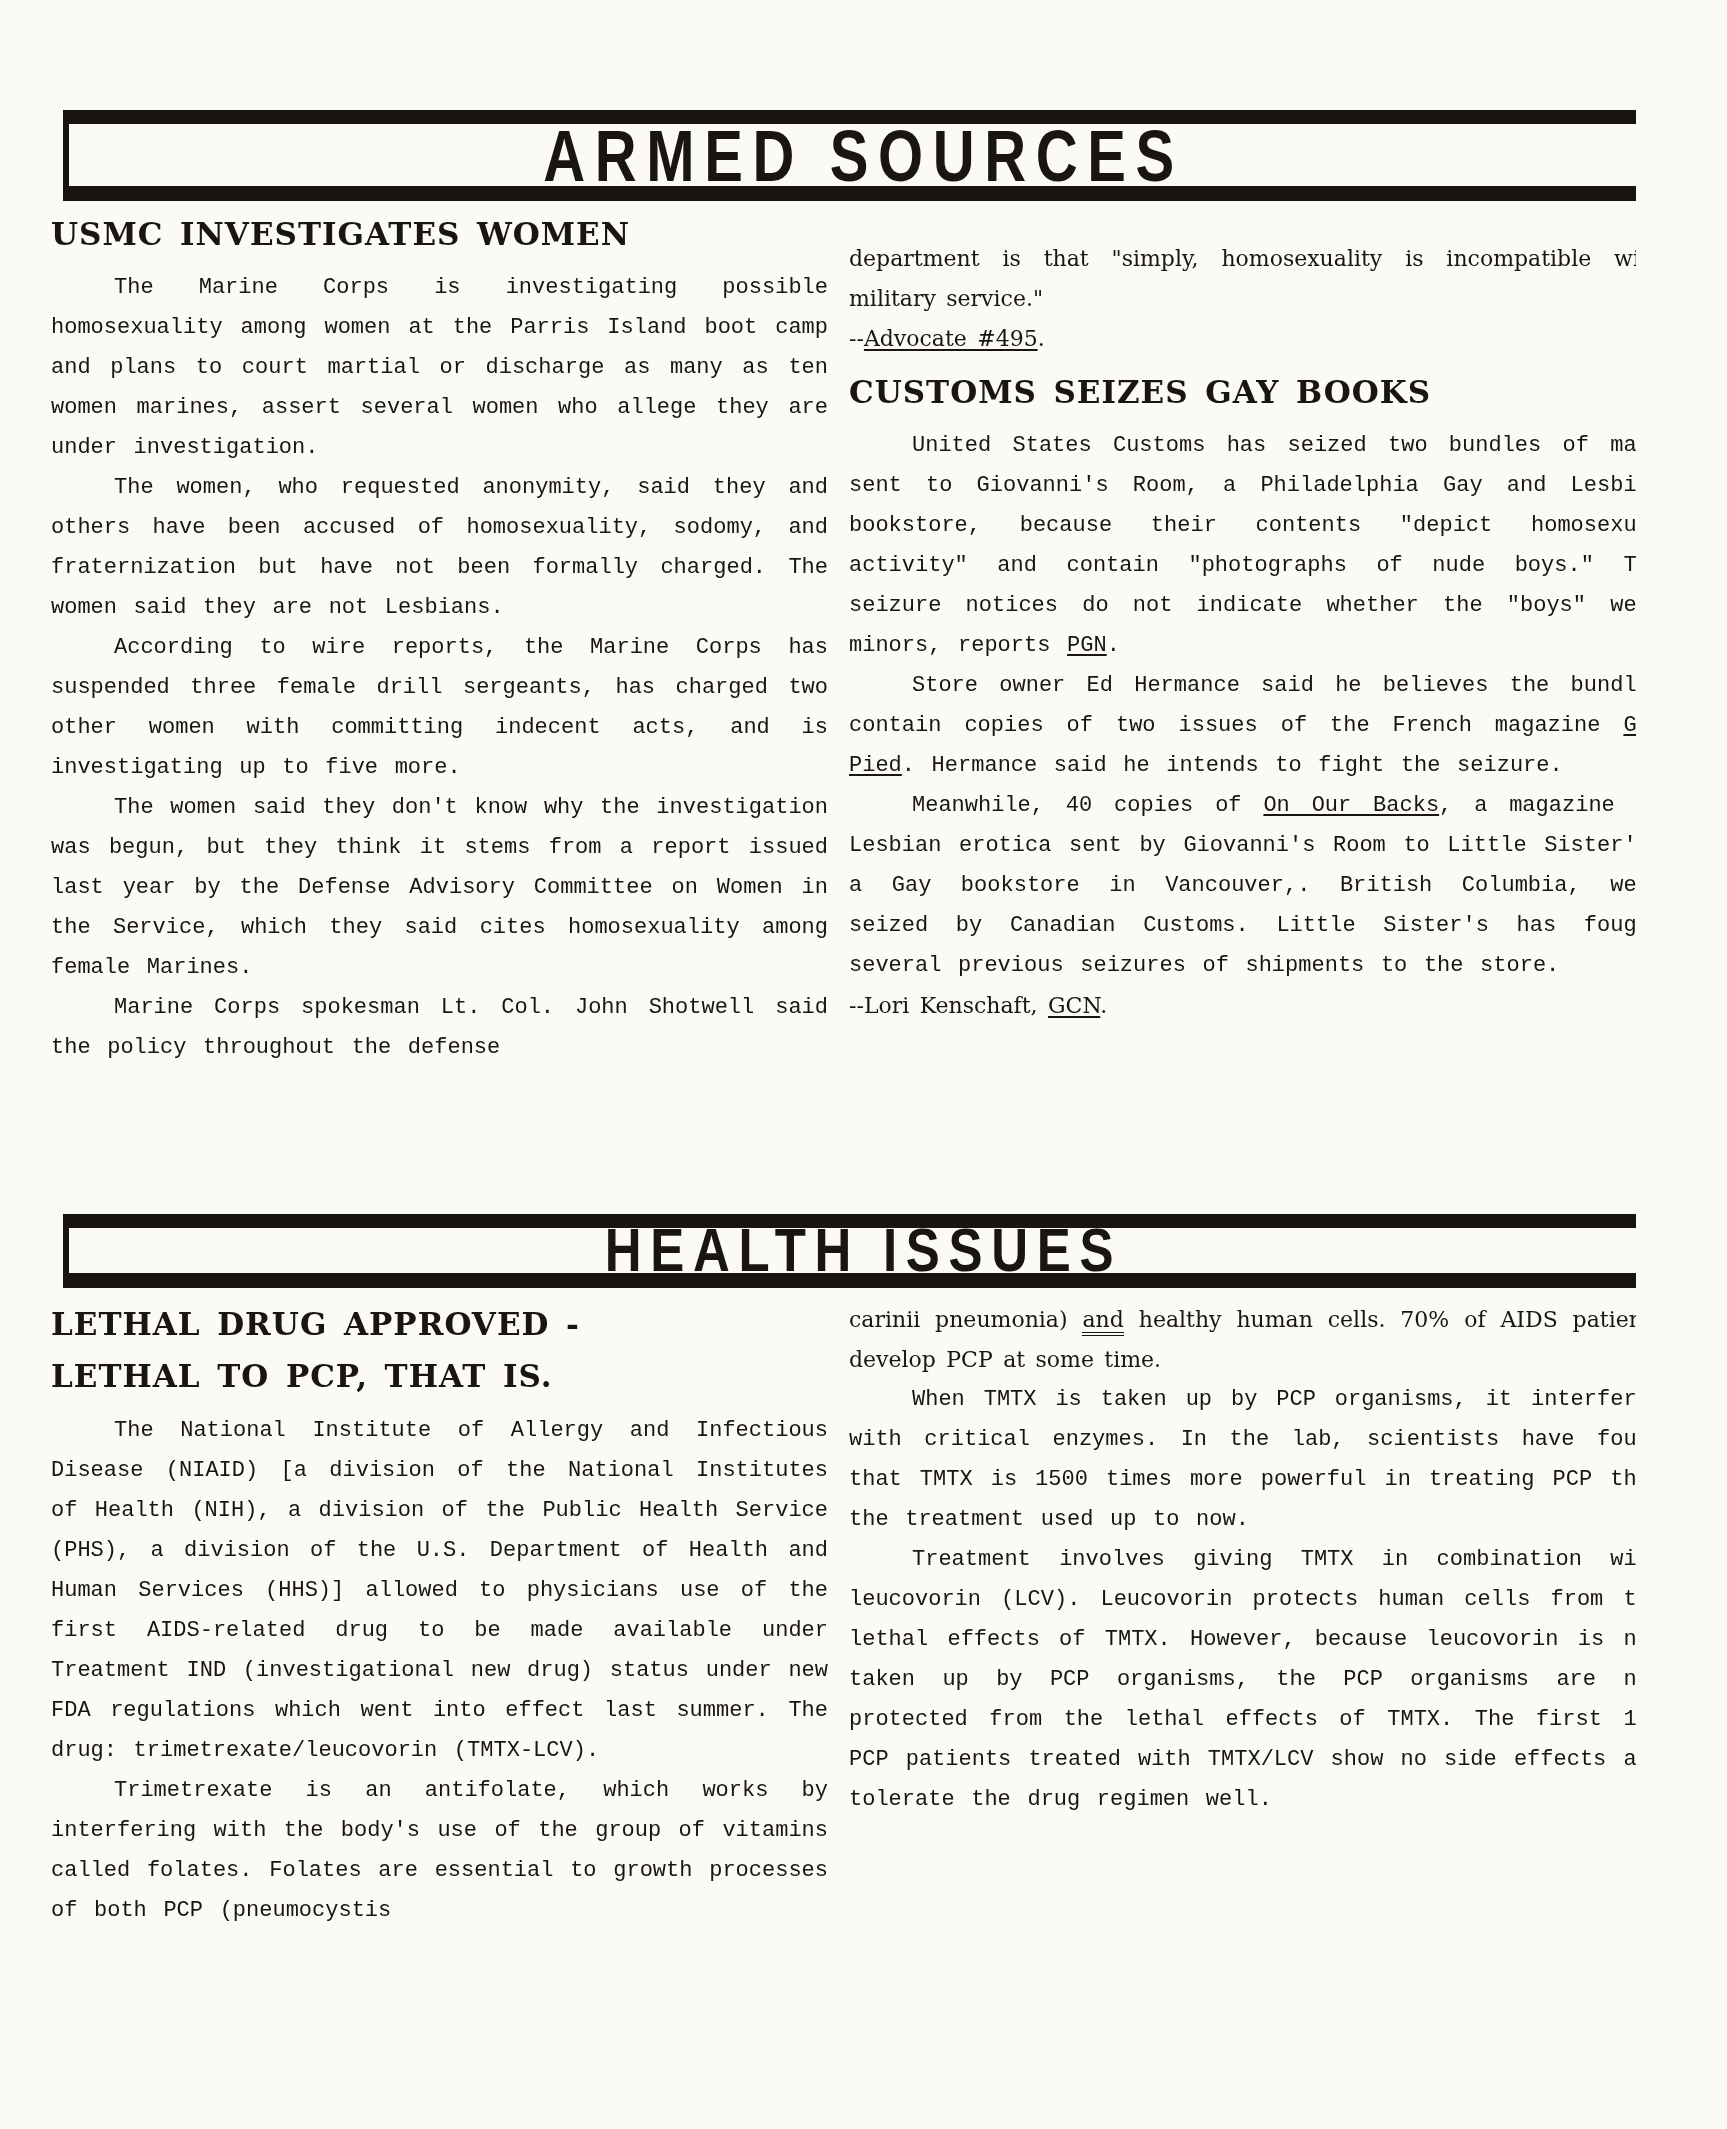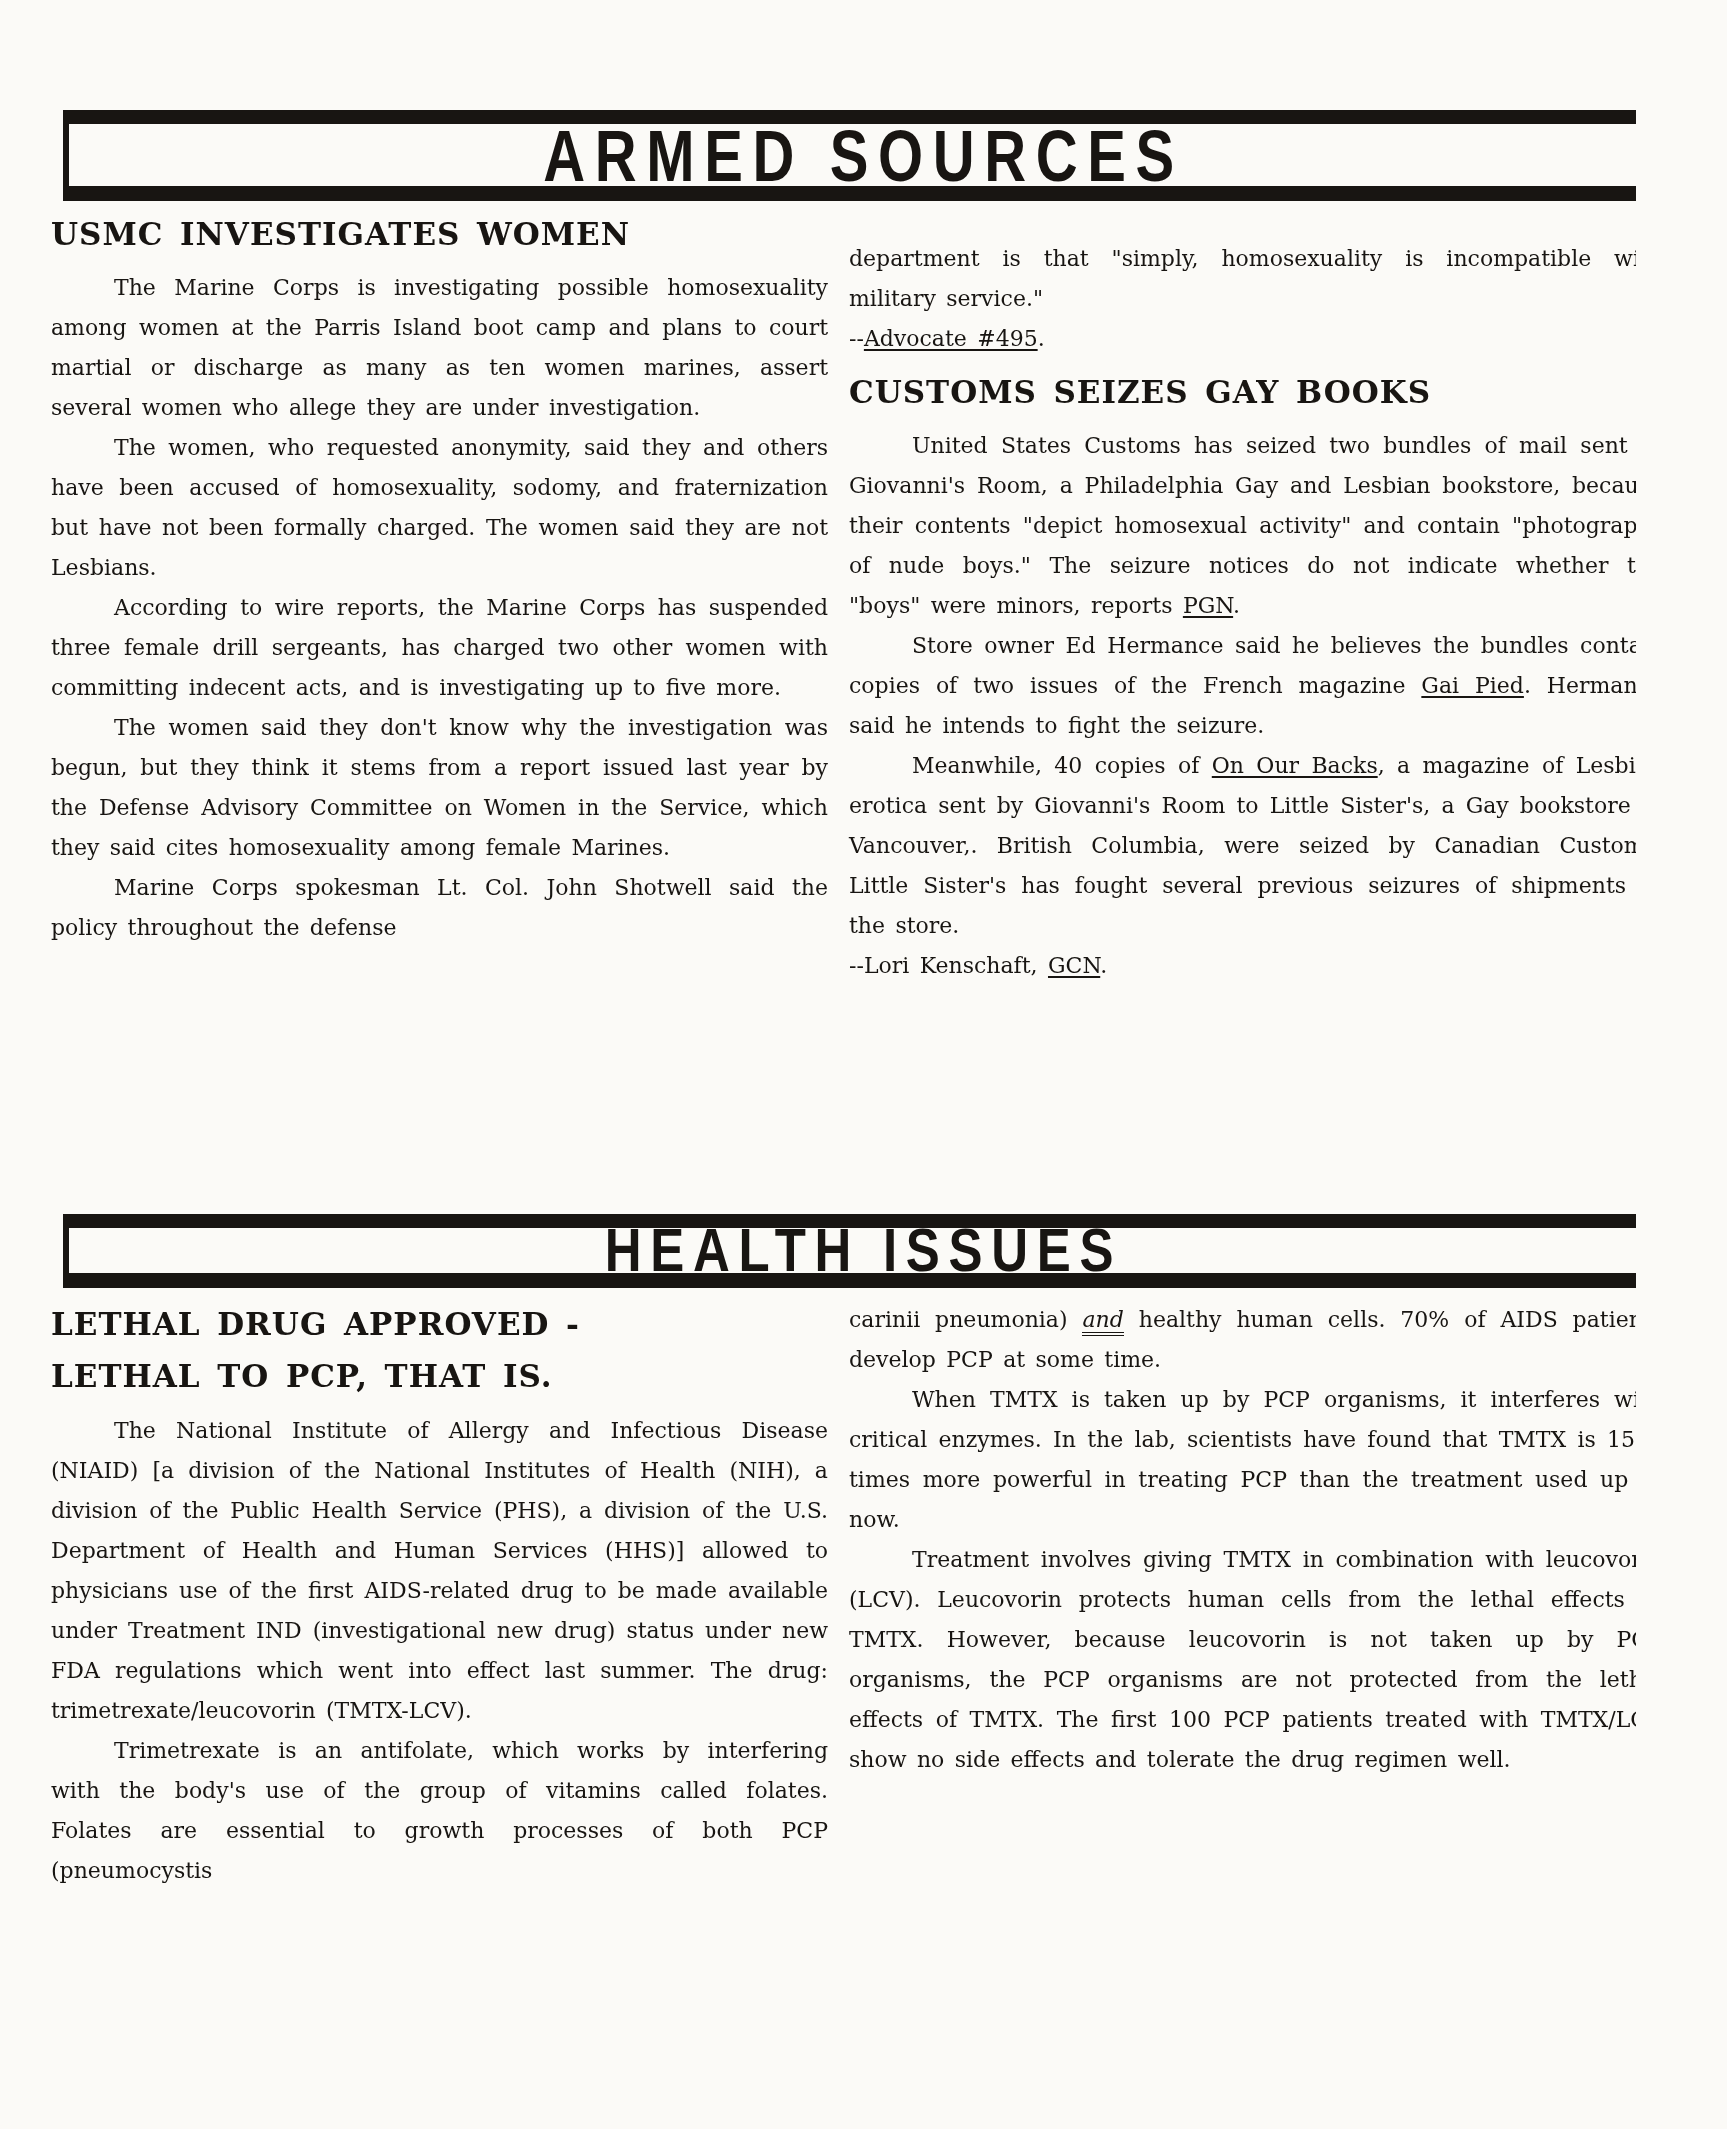--- a/index.html
+++ b/index.html
@@ -48,21 +48,21 @@
   #armed-right { left:849px; top:239px;  width:814px; }
   #health-left { left:51px;  top:1298px; width:777px; }
   #health-right{ left:849px; top:1300px; width:814px; }
 
   .col p{
     margin:0;
     font-size:22px;
     line-height:40px;
     word-spacing:3.4px;
   }
-  .col p.indent{ text-indent:63px; }
+  .col p.indent{ text-indent:63px;font-family:Liberation Mono, monospace; }
   .col p.attr{ text-align:left; }
 
   .col h2{
     margin:0 0 7.7px 0;
     font-size:31px;
     line-height:52px;
     letter-spacing:1px;
     word-spacing:4.8px;
     text-align:left;
     font-weight:bold;
@@ -70,21 +70,20 @@
   #armed-right h2{ margin-top:7px; }
   #health-left h2{ margin-bottom:9px; }
 
   .u{
     text-decoration:underline;
     text-decoration-thickness:1.9px;
     text-underline-offset:3.4px;
   }
   .u2{
     border-bottom:4.3px double #181512;
-    font-style:italic;
   }
 </style>
 </head>
 <body>
 
 <div class="page">
 
   <div class="banner" id="banner-armed">
     <div class="banner-title">ARMED SOURCES</div>
   </div>

